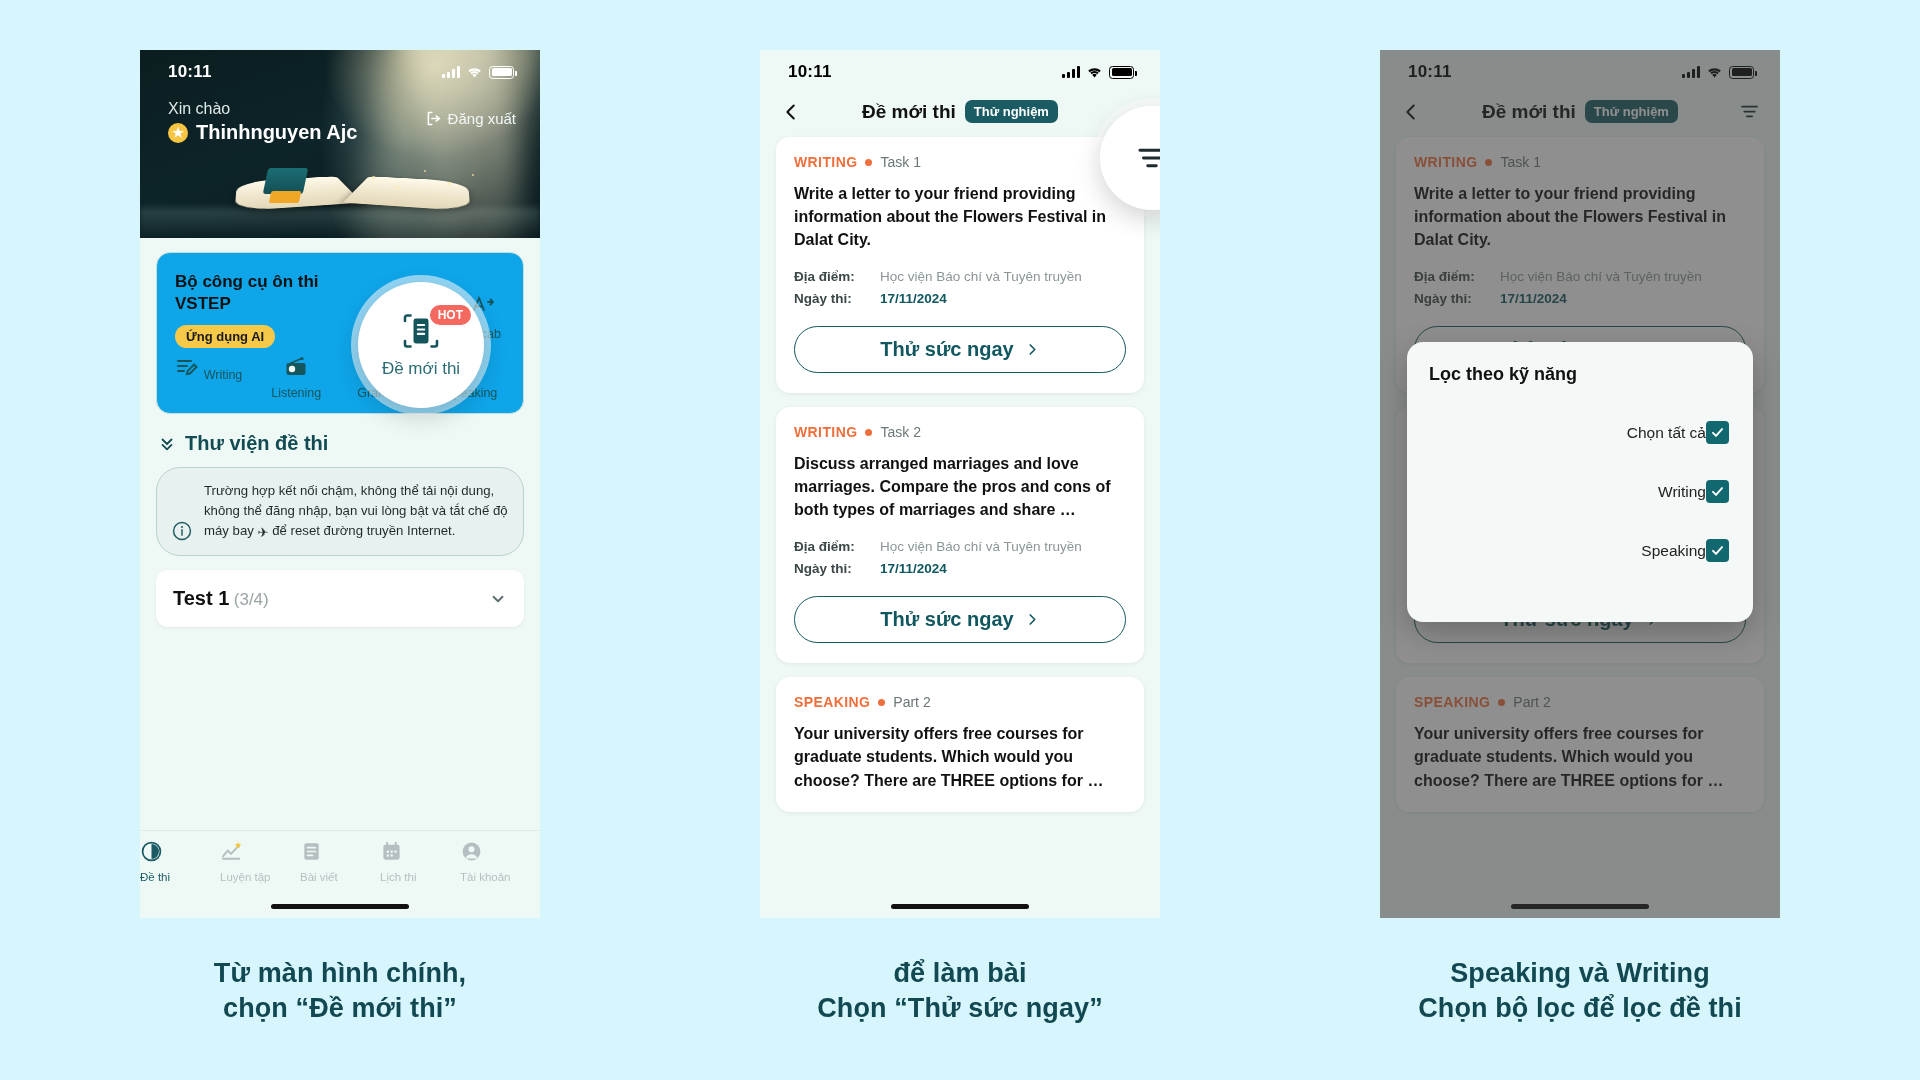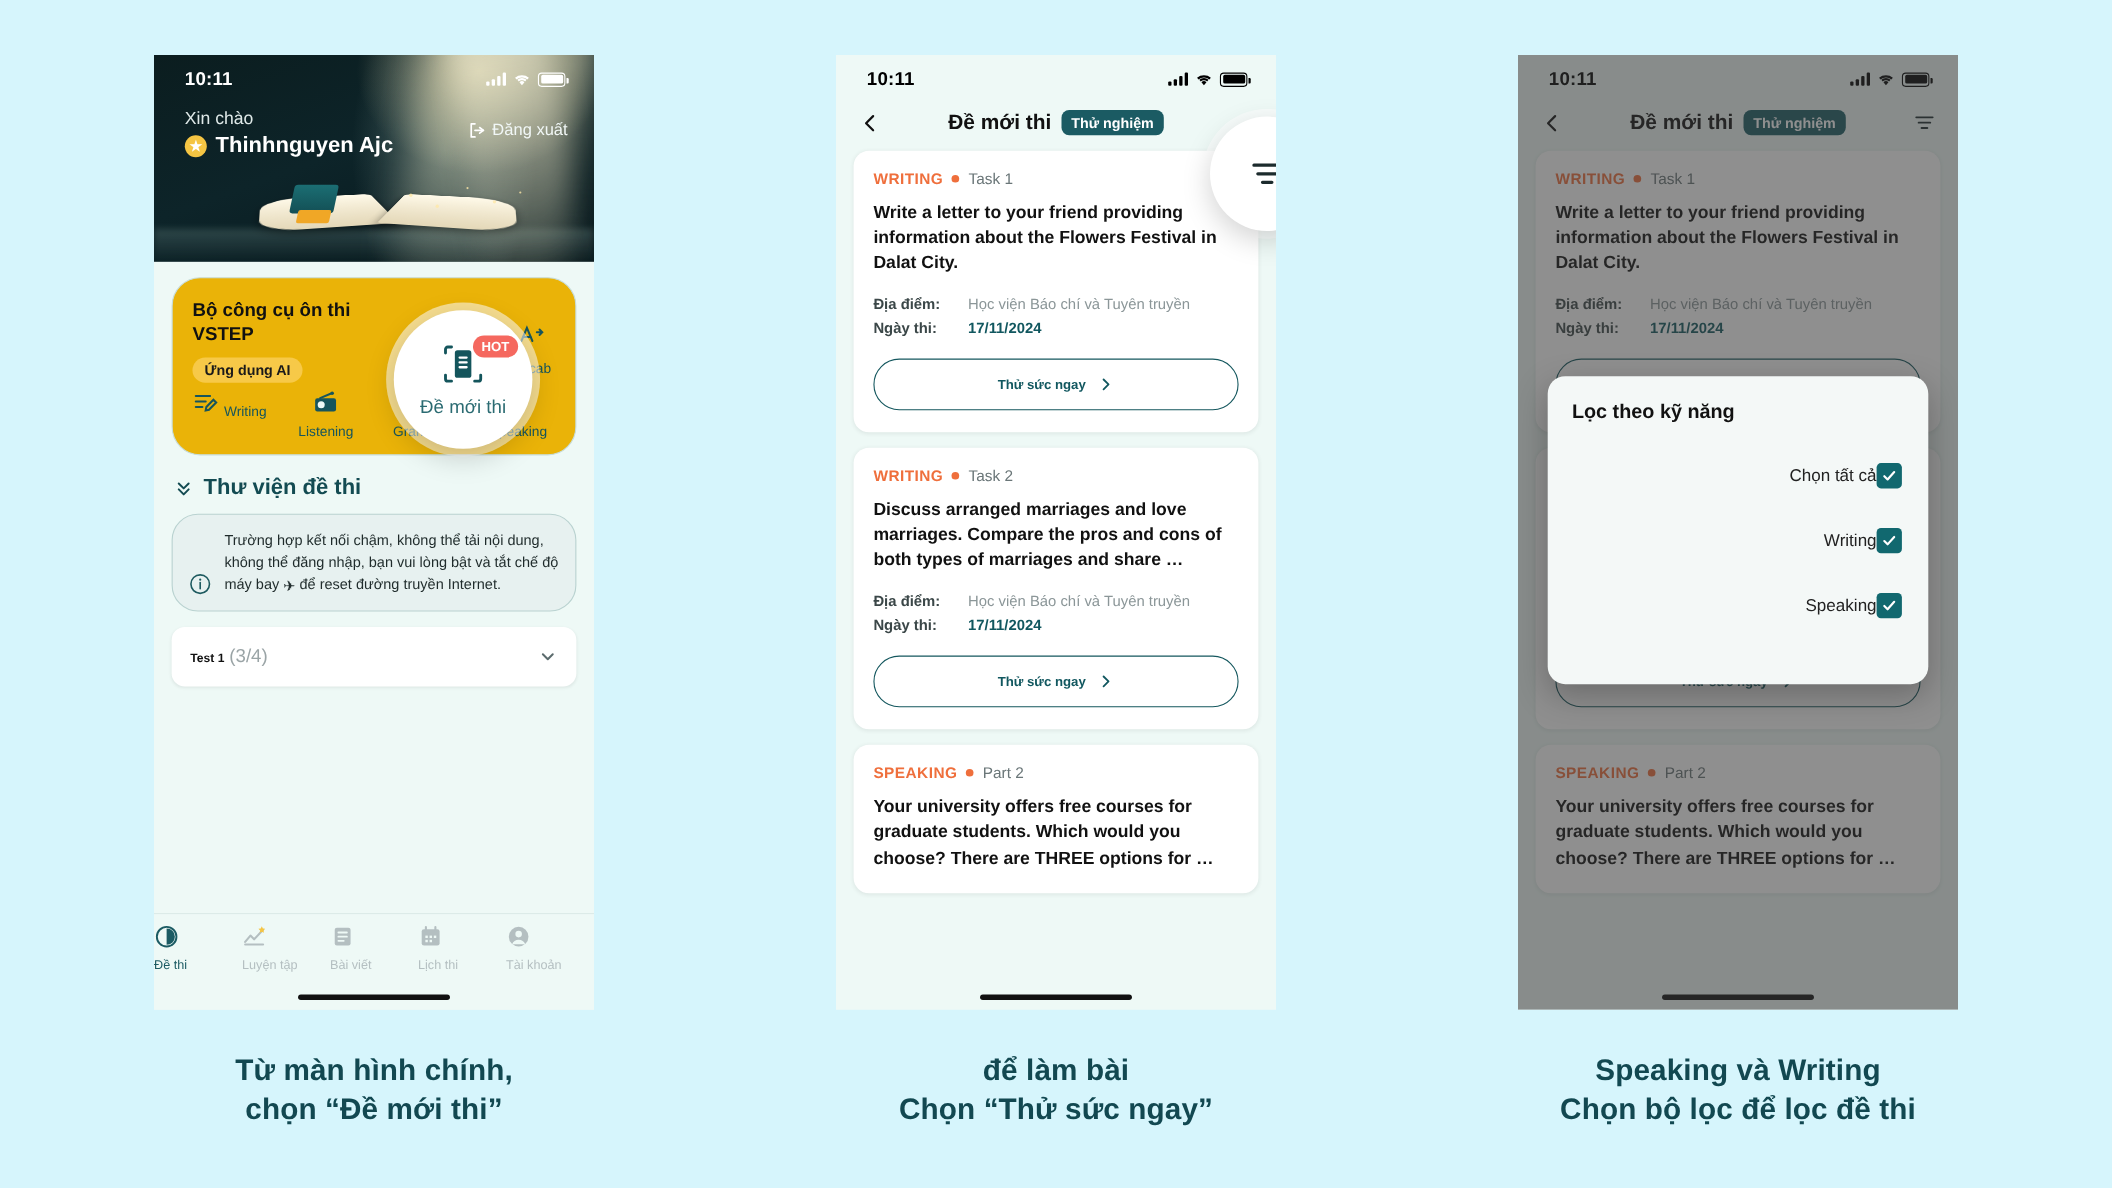--- a/index.html
+++ b/index.html
@@ -94,22 +94,22 @@
              background: linear-gradient(#1b6e73,#134f55); border-radius: 3px; transform: skewX(-12deg); }
   .booklet::after{ content:""; position:absolute; left:8px; bottom:-9px; width:30px; height:12px;
              background:#f0a726; border-radius:2px; }
   .refl { position:absolute; left:0; right:0; bottom:0; height: 30px;
           background: linear-gradient(to bottom, rgba(200,235,225,.18), rgba(0,0,0,0)); filter: blur(3px); }
   .sparkle { position:absolute; width:3px; height:3px; border-radius:50%; background:#ffe9a8; opacity:.8; z-index:3; }
 
   
   .body1 { padding: 0 16px; }
   .tools {
-    position: relative; margin-top: 14px; background: #eab308;
-    border: 1px solid #c7ddda; border-radius: 26px; padding: 18px 18px 14px;
+    position: relative; margin-top: 14px; background: #0ea5e9;
+    border: 1px solid #c7ddda; border-radius: 14px; padding: 18px 18px 14px;
     min-height: 162px;
   }
   .tools-title { font-size: 17px; font-weight: bold; color:#111; line-height: 1.32; max-width: 150px; }
   .badge-ai {
     display:inline-block; margin-top: 9px; background: #f7c948; color: #1a1a1a;
     font-size: 13px; font-weight: bold; border-radius: 12px; padding: 4px 11px;
   }
   .tool-icons {
     position:absolute; left: 0; right: 0; bottom: 12px;
     display: flex; justify-content: space-around; padding: 0 8px;
@@ -138,21 +138,21 @@
     background: #e7f1f0; border: 1px solid #b9d2d0; border-radius: 24px;
     padding: 13px 14px; color: #1f2b2b; font-size: 13.2px; line-height: 1.5;
   }
   .note .ic { flex: none; margin-top: 1px; }
   .plane { display:inline-block; vertical-align: -2px; }
   .test-row {
     display:flex; align-items:center; justify-content: space-between;
     background:#fff; border-radius: 12px; padding: 17px 17px;
     margin-top: 14px; box-shadow: 0 1px 3px rgba(0,0,0,.07);
   }
-  .test-row .tn { font-size: 11px; font-weight: bold; color:#111; }
+  .test-row .tn { font-size: 20px; font-weight: bold; color:#111; }
   .test-row .tc { font-size: 17px; color:#9aa4a6; font-weight: normal; }
 
   
   .tabbar {
     position:absolute; left:0; right:0; bottom: 0; height: 88px;
     background: #eef9f6; border-top: 1px solid #dcebe8;
     display:flex; align-items: flex-start; padding-top: 9px;
   }
   .tab { flex:1; text-align:left; color:#b4bfc1; }
   .tab .lbl { font-size: 11.5px; margin-top: 4px; display:block; }
@@ -187,21 +187,21 @@
   .tag-part { color: #6a7678; }
   .card-q { font-size: 16px; font-weight: bold; color:#111; line-height: 1.45; }
   .meta { margin-top: 14px; font-size: 13.5px; line-height: 1.65; display: grid;
           grid-template-columns: 86px 1fr; }
   .meta .k { color:#3b4748; font-weight: bold; }
   .meta .v { color:#8b9698; }
   .meta .v.date { color:#11575f; font-weight: bold; }
   .btn-try {
     margin-top: 16px; width: 100%; height: 47px; border: 1.6px solid #14575e;
     border-radius: 26px; background: #fff; color:#11575f;
-    font-size: 12px; font-weight: bold; display:flex; align-items:center;
+    font-size: 20px; font-weight: bold; display:flex; align-items:center;
     justify-content:center; gap: 11px; cursor: pointer;
     font-family: "Liberation Sans", sans-serif;
   }
   .spot-2 { width: 104px; height: 104px; right: -44px; top: 56px; left:auto; }
 
   .dim { position:absolute; inset:0; background: rgba(55,55,55,.56); z-index: 20; }
   .modal {
     position:absolute; z-index: 25; left: 27px; right: 27px; top: 292px;
     background: #f4f8f7; border-radius: 16px; padding: 22px 22px 24px;
     box-shadow: 0 10px 30px rgba(0,0,0,.25);

